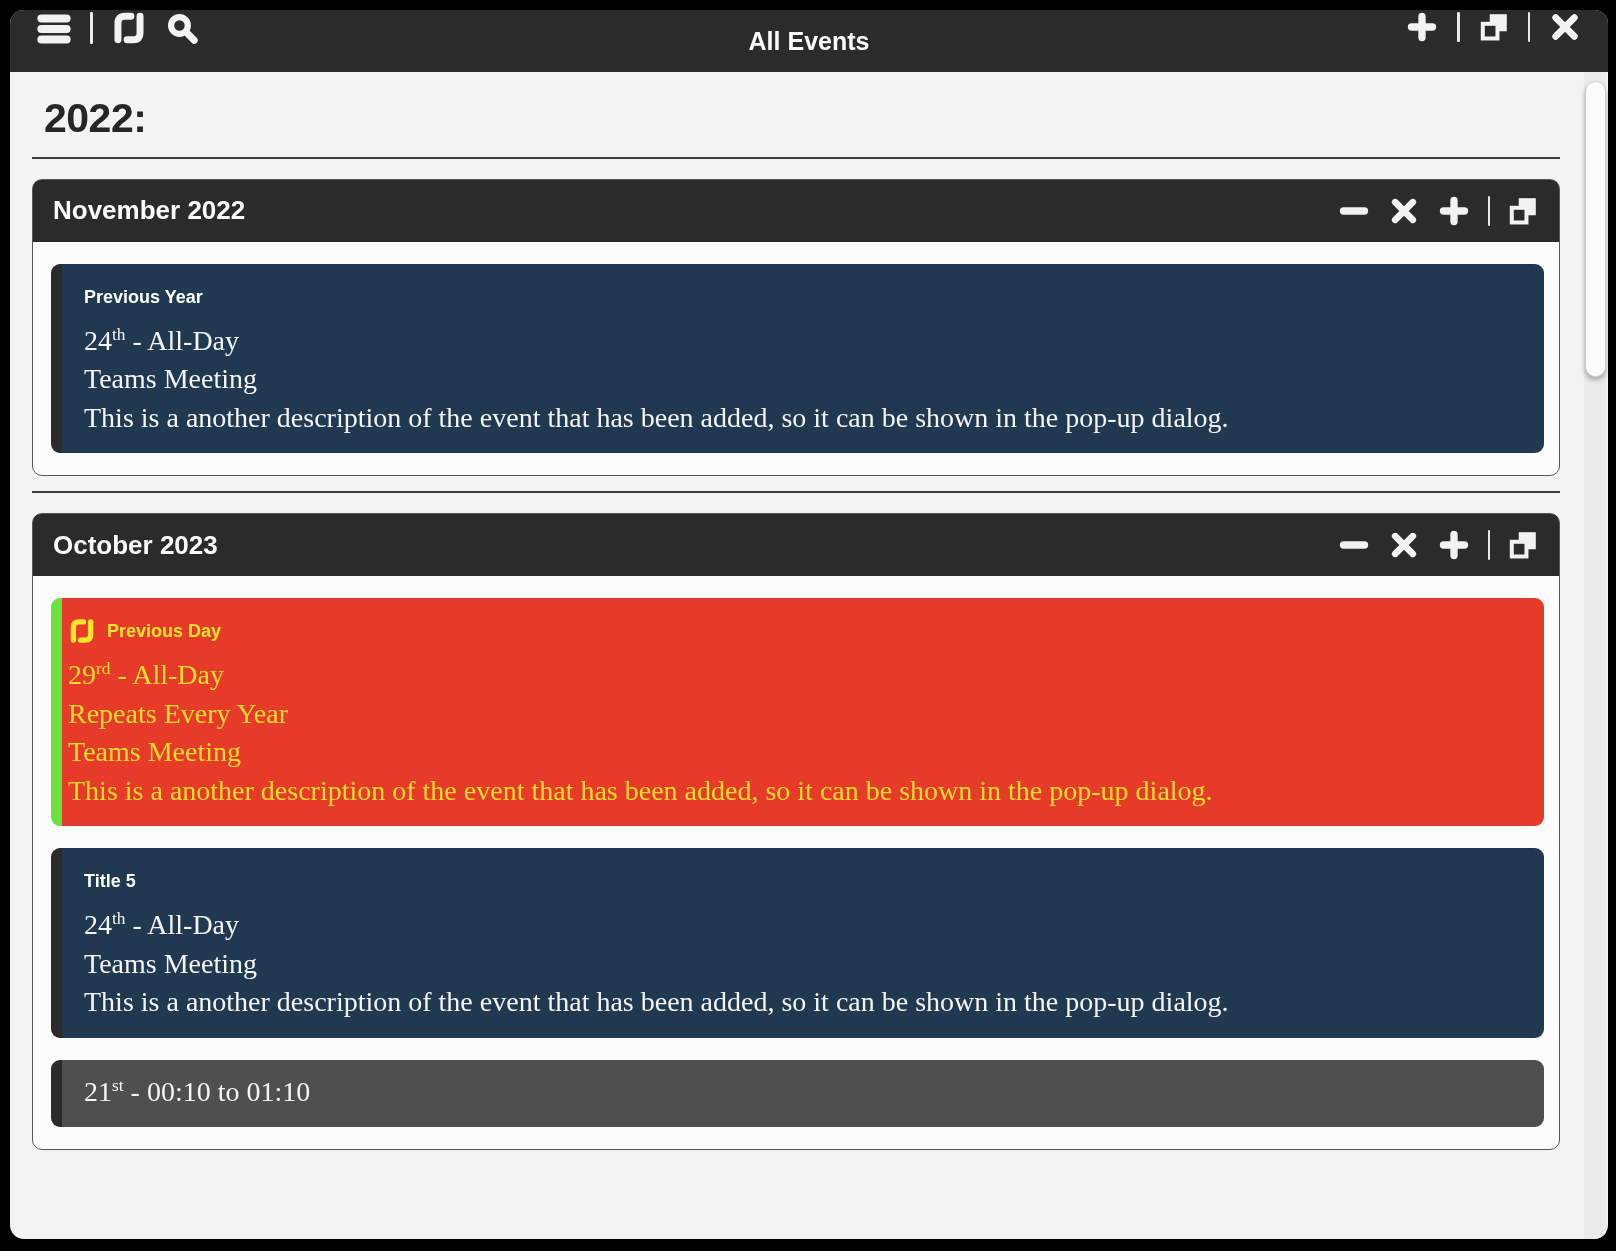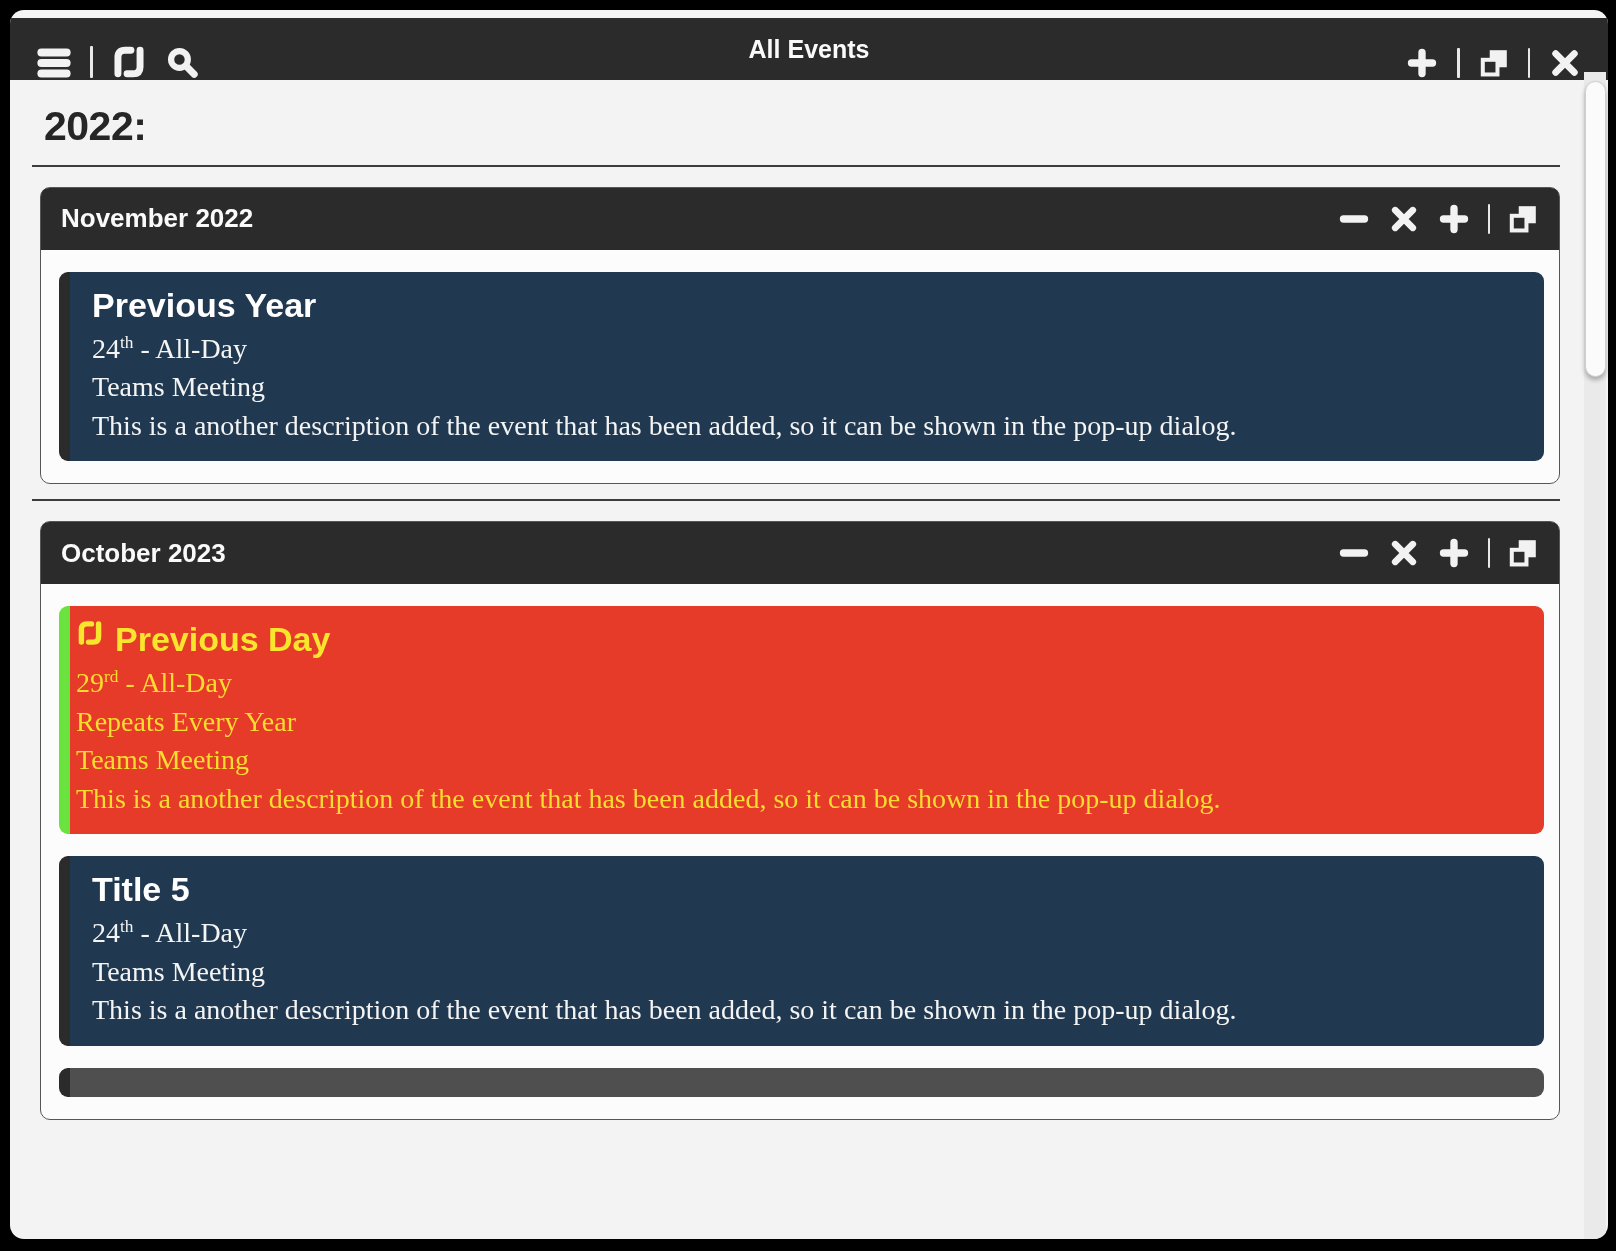--- a/index.html
+++ b/index.html
@@ -16,24 +16,23 @@
     background: #f3f3f3;
     border-radius: 14px;
     overflow: hidden;
   }
   
   .titlebar {
     position: relative;
     height: 62px;
     background: #2b2b2b;
     display: flex;
-    align-items: flex-end;
+    align-items: flex-start;
     padding: 0 26px;
     color: #f2f2f2;
-    margin-top: 8px;
   }
   .titlebar .group { display: flex; align-items: center; gap: 18px; }
   .titlebar .group.right { margin-left: auto; }
   .tb-title {
     position: absolute;
     left: 50%; top: 50%;
     transform: translate(-50%, -50%);
     font-size: 25px;
     font-weight: bold;
     color: #fafafa;
@@ -65,21 +64,21 @@
   }
   .rule {
     border: none;
     border-top: 2px solid #3c3c3c;
     margin: 15px 0 0 0;
   }
   .section-2 .year-heading { margin-top: 42px; }
 
   
   .panel {
-    margin: 20px 0 0 8px;
+    margin: 20px 0 0 0;
     background: #fcfcfc;
     border: 1.5px solid #565656;
     border-radius: 10px;
   }
   .panel-header {
     height: 62px;
     background: #2b2b2b;
     border-radius: 8px 8px 0 0;
     display: flex;
     align-items: center;
@@ -96,26 +95,26 @@
     padding: 13px 20px 16px 22px;
     border-left: 11px solid #2b2b2b;
     margin-bottom: 22px;
     cursor: pointer;
   }
   .event:last-child { margin-bottom: 0; }
   .event.navy { background: #203950; border-left-color: #2b2b2b; color: #f4f4f4; }
   .event.red  { background: #e73b2a; border-left-color: #6be33e; color: #f7dd2e; padding-left: 6px; }
   .event.gray { background: #4f4f4f; border-left-color: #2b2b2b; color: #f4f4f4; }
   .event-title {
-    font-size: 34px;
+    font-size: 18px;
     font-weight: bold;
     line-height: 40px;
     margin-bottom: 5px;
     display: flex;
-    align-items: flex-start;
+    align-items: center;
   }
   .event.navy .event-title, .event.gray .event-title { color: #ffffff; }
   .event.red .event-title { color: #f9e52e; }
   .event-line { font-size: 28px; line-height: 38.5px; font-family: Liberation Serif, serif; }
   .event-line sup { font-size: 0.62em; vertical-align: super; line-height: 0; }
   .repeat-icon { display: inline-flex; margin-right: 11px; }
 
   
   .scrollbar-track {
     position: absolute;
@@ -318,20 +317,21 @@
           <div class="event navy">
             <div class="event-title">
               <span>Title 5</span>
             </div>
             <div class="event-line"><span>24</span><sup>th</sup><span> - All-Day</span></div>
             <div class="event-line">Teams Meeting</div>
             <div class="event-line">This is a another description of the event that has been added, so it can be shown in the pop-up dialog.</div>
           </div>
 
           <div class="event gray">
+            <div class="event-line"><span>21</span><sup>st</sup><span> - 00:10 to 01:10</span></div>
           </div>
 
         </div>
       </div>
     </section>
 
   </div>
 
   <div class="scrollbar-track">
     <div class="scrollbar-thumb"></div>

